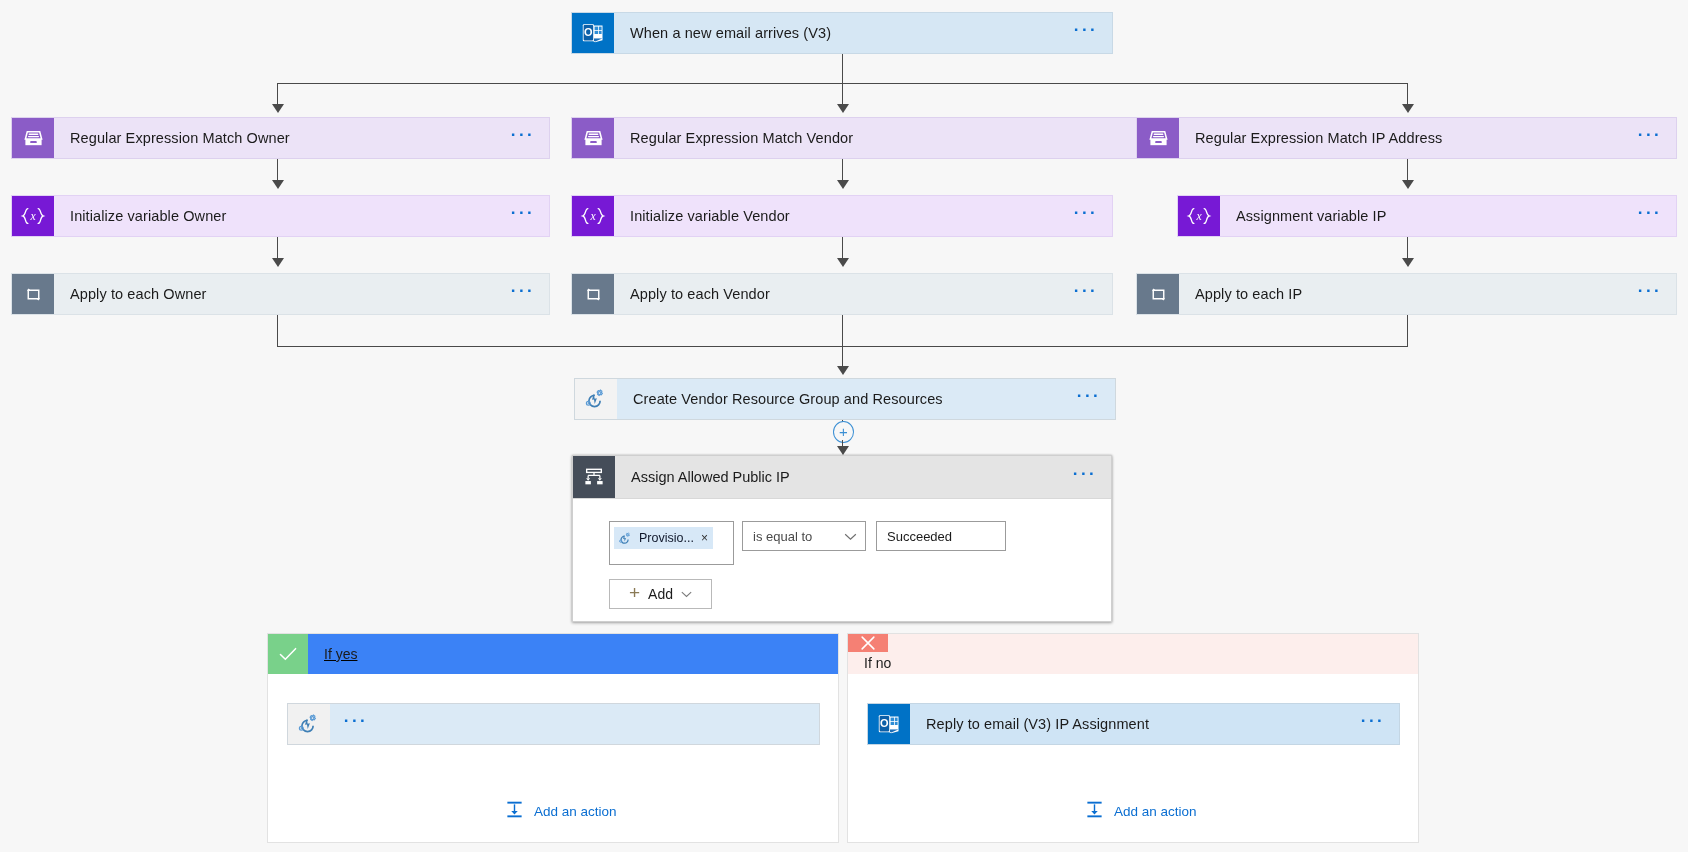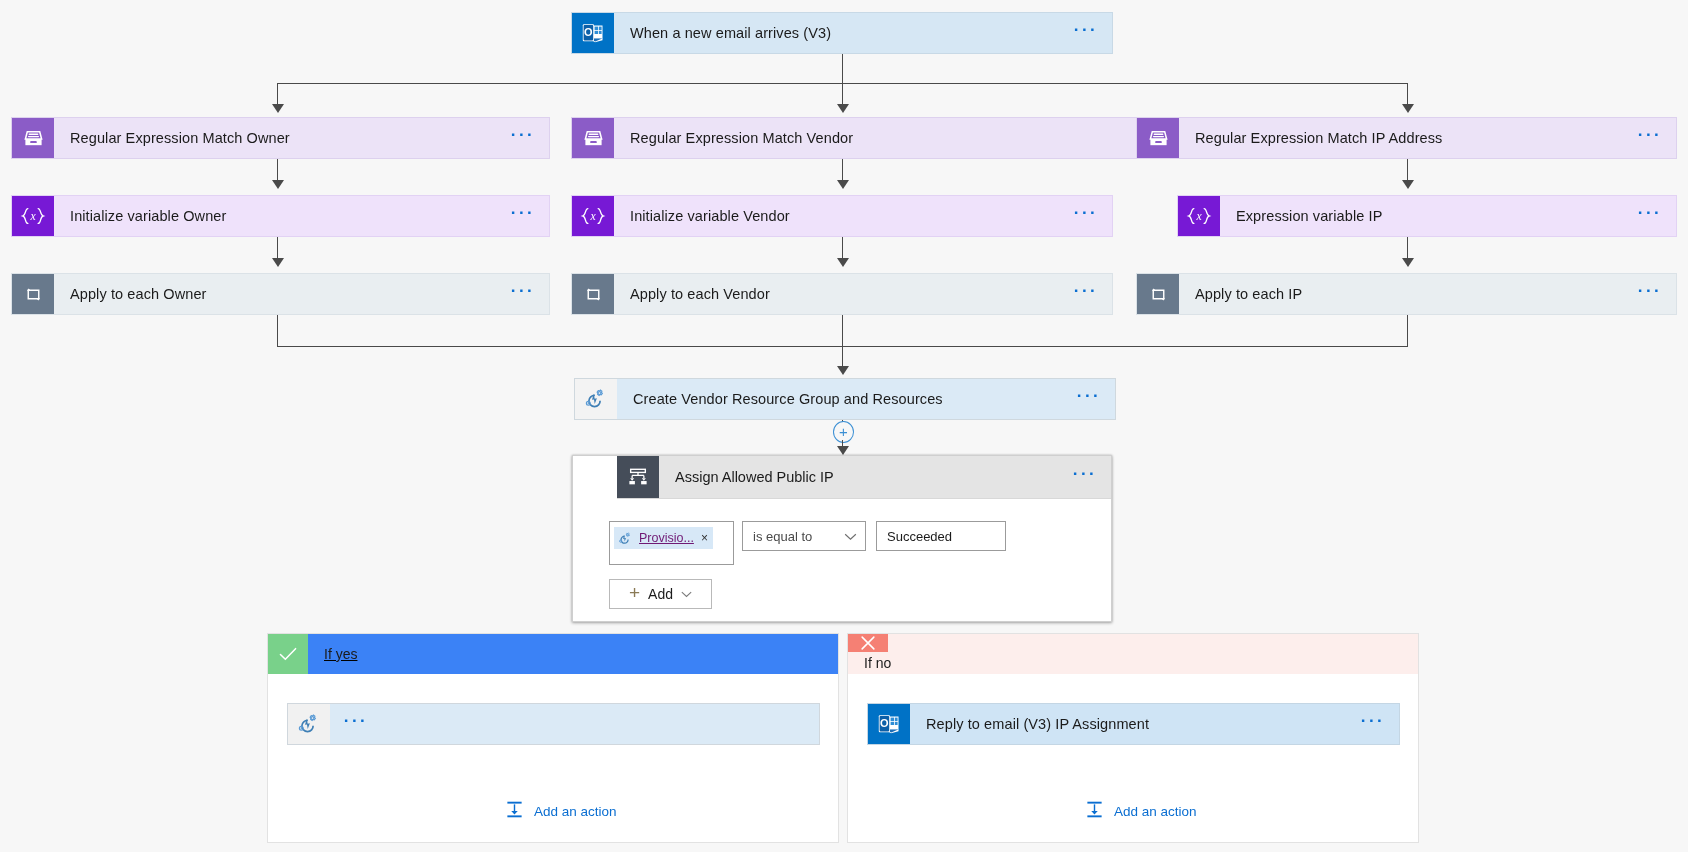--- a/index.html
+++ b/index.html
@@ -84,21 +84,20 @@
     background: #fff;
     border: 1px solid #cfcfcf;
     box-shadow: 0 1px 3px rgba(0,0,0,.30), 0 0 2px rgba(0,0,0,.18);
   }
   #condition-header {
     display: flex;
     align-items: stretch;
     height: 42px;
     background: #e4e4e4;
     border-bottom: 1px solid #d8d8d8;
-    margin-left: 44px;
   }
   #condition-header .ico {
     width: 42px;
     min-width: 42px;
     background: #454d59;
     display: flex; align-items: center; justify-content: center;
   }
   #condition-header .title {
     flex: 1; display: flex; align-items: center;
     padding-left: 16px; font-size: 14.5px; color: #1b1b1b;
@@ -116,22 +115,22 @@
     border: 1px solid #9b9b9b; background: #fff;
     box-sizing: border-box; padding: 5px 4px 0 4px;
   }
   .token-chip {
     display: inline-flex; align-items: center;
     background: #d7e8f7; height: 22px; padding: 0 5px 0 3px;
     max-width: 114px;
   }
   .token-chip .tico { width: 17px; height: 17px; display:flex; align-items:center; justify-content:center; }
   .token-chip .tlabel {
-    font-size: 12.5px; color: #701a75; padding: 0 7px 0 5px;
-    white-space: nowrap; overflow: hidden; text-decoration: underline;
+    font-size: 12.5px; color: #0f172a; padding: 0 7px 0 5px;
+    white-space: nowrap; overflow: hidden;
   }
   .token-chip .tx { font-size: 12px; color: #333; cursor: pointer; }
   .op-select {
     width: 124px; height: 30px; margin-left: 8px;
     border: 1px solid #9b9b9b; background: #fff;
     box-sizing: border-box; display: flex; align-items: center;
     padding: 0 8px 0 10px; font-size: 13px; color: #4a4a4a;
     justify-content: space-between;
   }
   .val-input {
@@ -342,21 +341,21 @@
   <div class="arrowhead" style="left:1402px; top:180px;"></div>
 
   <div class="card variable" style="left:1177px; top:195px; width:500px;">
     <div class="ico">
       <svg width="28" height="20" viewBox="0 0 30 20">
         <path d="M9.5 2 C6.3 2 7.6 9 4.2 10 C7.6 11 6.3 18 9.5 18" fill="none" stroke="#ffffff" stroke-width="1.4" stroke-linecap="round"></path>
         <path d="M20.5 2 C23.7 2 22.4 9 25.8 10 C22.4 11 23.7 18 20.5 18" fill="none" stroke="#ffffff" stroke-width="1.4" stroke-linecap="round"></path>
         <text x="15" y="14.4" font-family="'Liberation Serif',serif" font-style="italic" font-size="12.5" fill="#ffffff" text-anchor="middle">x</text>
       </svg>
     </div>
-    <div class="title">Expression variable IP</div>
+    <div class="title">Assignment variable IP</div>
     <div class="dots">···</div>
   </div>
 
   <div class="conn v" style="left:1407px; top:237px; height:27px;"></div>
   <div class="arrowhead" style="left:1402px; top:258px;"></div>
 
   <div class="card loop" style="left:1136px; top:273px; width:541px;">
     <div class="ico">
       <svg width="21" height="21" viewBox="0 0 22 22">
         <path d="M5.5 6.5 H16.5 V15.5 H5.5 Z" fill="none" stroke="#ffffff" stroke-width="1.5"></path>

